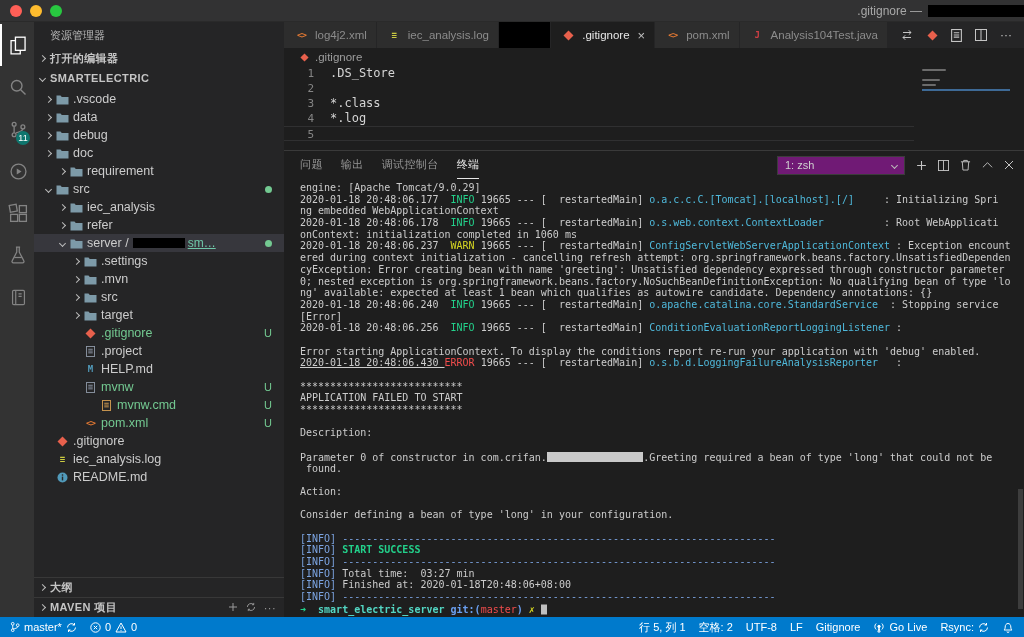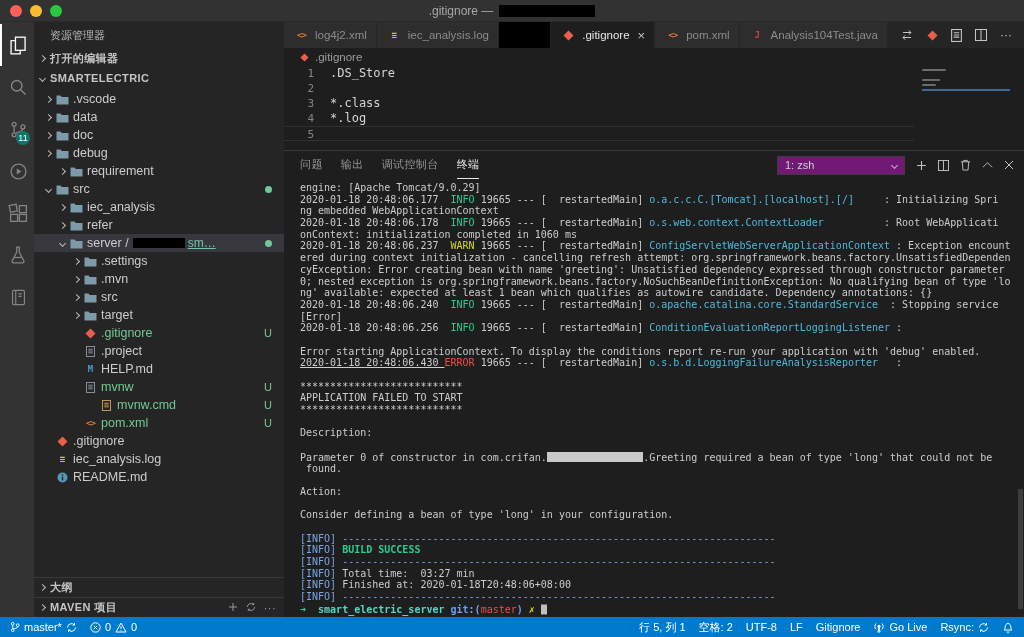--- a/index.html
+++ b/index.html
@@ -5,21 +5,21 @@
   * { margin:0; padding:0; box-sizing:border-box; }
   html,body { width:1024px; height:637px; overflow:hidden; background:#1e1e1e;
     font-family:"Liberation Sans","DejaVu Sans",sans-serif; }
   #app { width:1024px; height:637px; display:flex; flex-direction:column; color:#cccccc; font-size:12px; }
 
   
   .titlebar { flex:0 0 22px; background:#323233; position:relative; display:flex; align-items:center; border-bottom:1px solid #2a2a2a;}
   .traffic { display:flex; gap:8px; padding-left:10px; z-index:2;}
   .traffic span { width:12px; height:12px; border-radius:50%; }
   .tl-close{background:#ff5f57;} .tl-min{background:#febc2e;} .tl-zoom{background:#28c840;}
-  .wtitle { position:absolute; left:0; right:0; display:flex; justify-content:center; align-items:center; gap:6px; font-size:12px; color:#a8a8a8; }
+  .wtitle { position:absolute; left:0; right:0; display:flex; justify-content:flex-end; align-items:center; gap:6px; font-size:12px; color:#a8a8a8; }
   .redact-black { display:inline-block; background:#000; }
   .title-redact { width:96px; height:12px; }
 
   .main { flex:1; display:flex; min-height:0; }
 
   
   .activitybar { flex:0 0 34px; background:#333333; display:flex; flex-direction:column; padding-top:2px;}
   .ab-item { height:42px; display:flex; align-items:center; justify-content:center; color:#848484; position:relative; border-left:2px solid transparent;}
   .ab-item.active { color:#ffffff; border-left-color:#ffffff; }
   .ab-badge { position:absolute; bottom:5px; right:4px; min-width:14px; height:14px; border-radius:8px; background:#0f766e; color:#fff; font-size:9px; line-height:14px; text-align:center; padding:0 2px;}
@@ -206,33 +206,33 @@
           </div>
           <div class="trow" style="padding-left: 8px;">
             <span class="twisty">
               <span class="chev right"></span>
             </span>
             <span class="ficon">
               <svg width="13" height="11" viewBox="0 0 13 11">
                 <path d="M0.5 1.5h4l1.3 1.5h6.7v7.5h-12z" fill="#7d9aa8"></path>
               </svg>
             </span>
+            <span class="tlabel">debug</span>
+            <span class="row-right"></span>
+          </div>
+          <div class="trow" style="padding-left: 8px;">
+            <span class="twisty">
+              <span class="chev right"></span>
+            </span>
+            <span class="ficon">
+              <svg width="13" height="11" viewBox="0 0 13 11">
+                <path d="M0.5 1.5h4l1.3 1.5h6.7v7.5h-12z" fill="#7d9aa8"></path>
+              </svg>
+            </span>
             <span class="tlabel">doc</span>
-            <span class="row-right"></span>
-          </div>
-          <div class="trow" style="padding-left: 8px;">
-            <span class="twisty">
-              <span class="chev right"></span>
-            </span>
-            <span class="ficon">
-              <svg width="13" height="11" viewBox="0 0 13 11">
-                <path d="M0.5 1.5h4l1.3 1.5h6.7v7.5h-12z" fill="#7d9aa8"></path>
-              </svg>
-            </span>
-            <span class="tlabel">debug</span>
             <span class="row-right"></span>
           </div>
           <div class="trow" style="padding-left: 8px; margin-left: 14px;">
             <span class="twisty">
               <span class="chev right"></span>
             </span>
             <span class="ficon">
               <svg width="13" height="11" viewBox="0 0 13 11">
                 <path d="M0.5 1.5h4l1.3 1.5h6.7v7.5h-12z" fill="#7d9aa8"></path>
               </svg>
@@ -636,21 +636,21 @@
             <div class="tline"><span style="color: rgb(204, 204, 204);">Description:</span></div>
             <div class="tline">&nbsp;</div>
             <div class="tline"><span style="color: rgb(204, 204, 204);">Parameter 0 of constructor in com.crifan.</span><span class="redact-light" style="width: 16ch;"></span><span style="color: rgb(204, 204, 204);">.Greeting required a bean of type 'long' that could not be</span></div>
             <div class="tline"><span style="color: rgb(204, 204, 204);"> found.</span></div>
             <div class="tline">&nbsp;</div>
             <div class="tline"><span style="color: rgb(204, 204, 204);">Action:</span></div>
             <div class="tline">&nbsp;</div>
             <div class="tline"><span style="color: rgb(204, 204, 204);">Consider defining a bean of type 'long' in your configuration.</span></div>
             <div class="tline">&nbsp;</div>
             <div class="tline"><span style="color: rgb(123, 163, 224);">[INFO] ------------------------------------------------------------------------</span></div>
-            <div class="tline"><span style="color: rgb(123, 163, 224);">[INFO] </span><span style="color: rgb(35, 209, 139); font-weight: bold;">BUILD SUCCESS</span></div>
+            <div class="tline"><span style="color: rgb(123, 163, 224);">[INFO] </span><span style="color: rgb(35, 209, 139); font-weight: bold;">START SUCCESS</span></div>
             <div class="tline"><span style="color: rgb(123, 163, 224);">[INFO] ------------------------------------------------------------------------</span></div>
             <div class="tline"><span style="color: rgb(123, 163, 224);">[INFO]</span><span style="color: rgb(204, 204, 204);"> Total time:  03:27 min</span></div>
             <div class="tline"><span style="color: rgb(123, 163, 224);">[INFO]</span><span style="color: rgb(204, 204, 204);"> Finished at: 2020-01-18T20:48:06+08:00</span></div>
             <div class="tline"><span style="color: rgb(123, 163, 224);">[INFO] ------------------------------------------------------------------------</span></div>
             <div class="tline"><span style="color: rgb(35, 209, 139); font-weight: bold;">➜  </span><span style="color: rgb(83, 214, 195); font-weight: bold;">smart_electric_server</span><span style="color: rgb(106, 159, 240); font-weight: bold;"> git:(</span><span style="color: rgb(241, 76, 76);">master</span><span style="color: rgb(106, 159, 240); font-weight: bold;">)</span><span style="color: rgb(215, 215, 34); font-weight: bold;"> ✗</span><span style="color: rgb(204, 204, 204);"> </span><span class="tcursor"></span></div>
           </div>
       </div>
     </div>
   </div>
 

